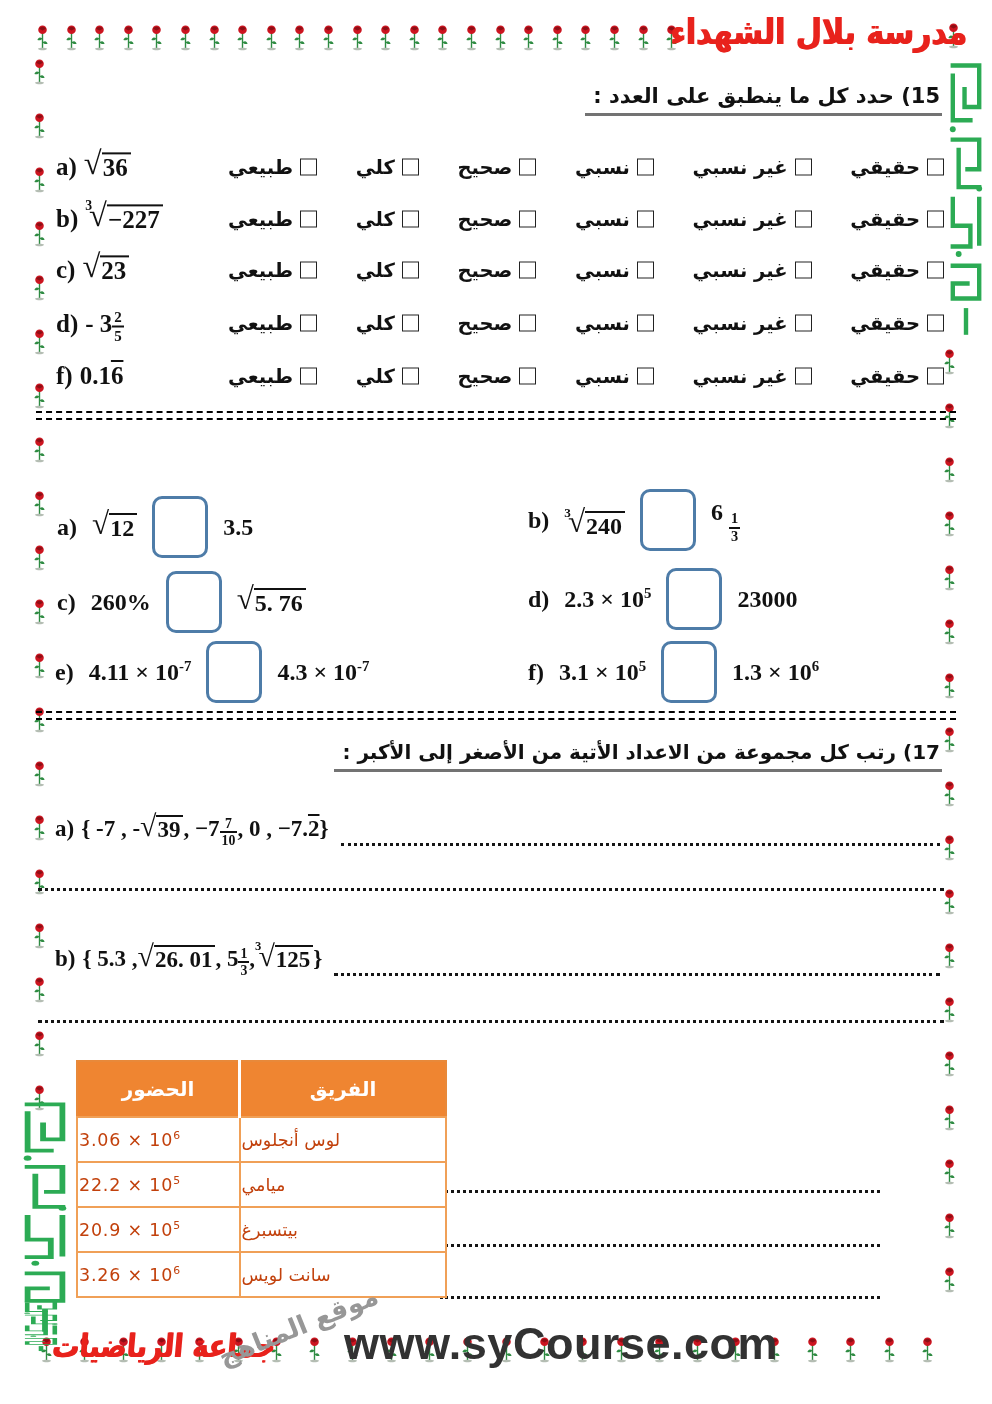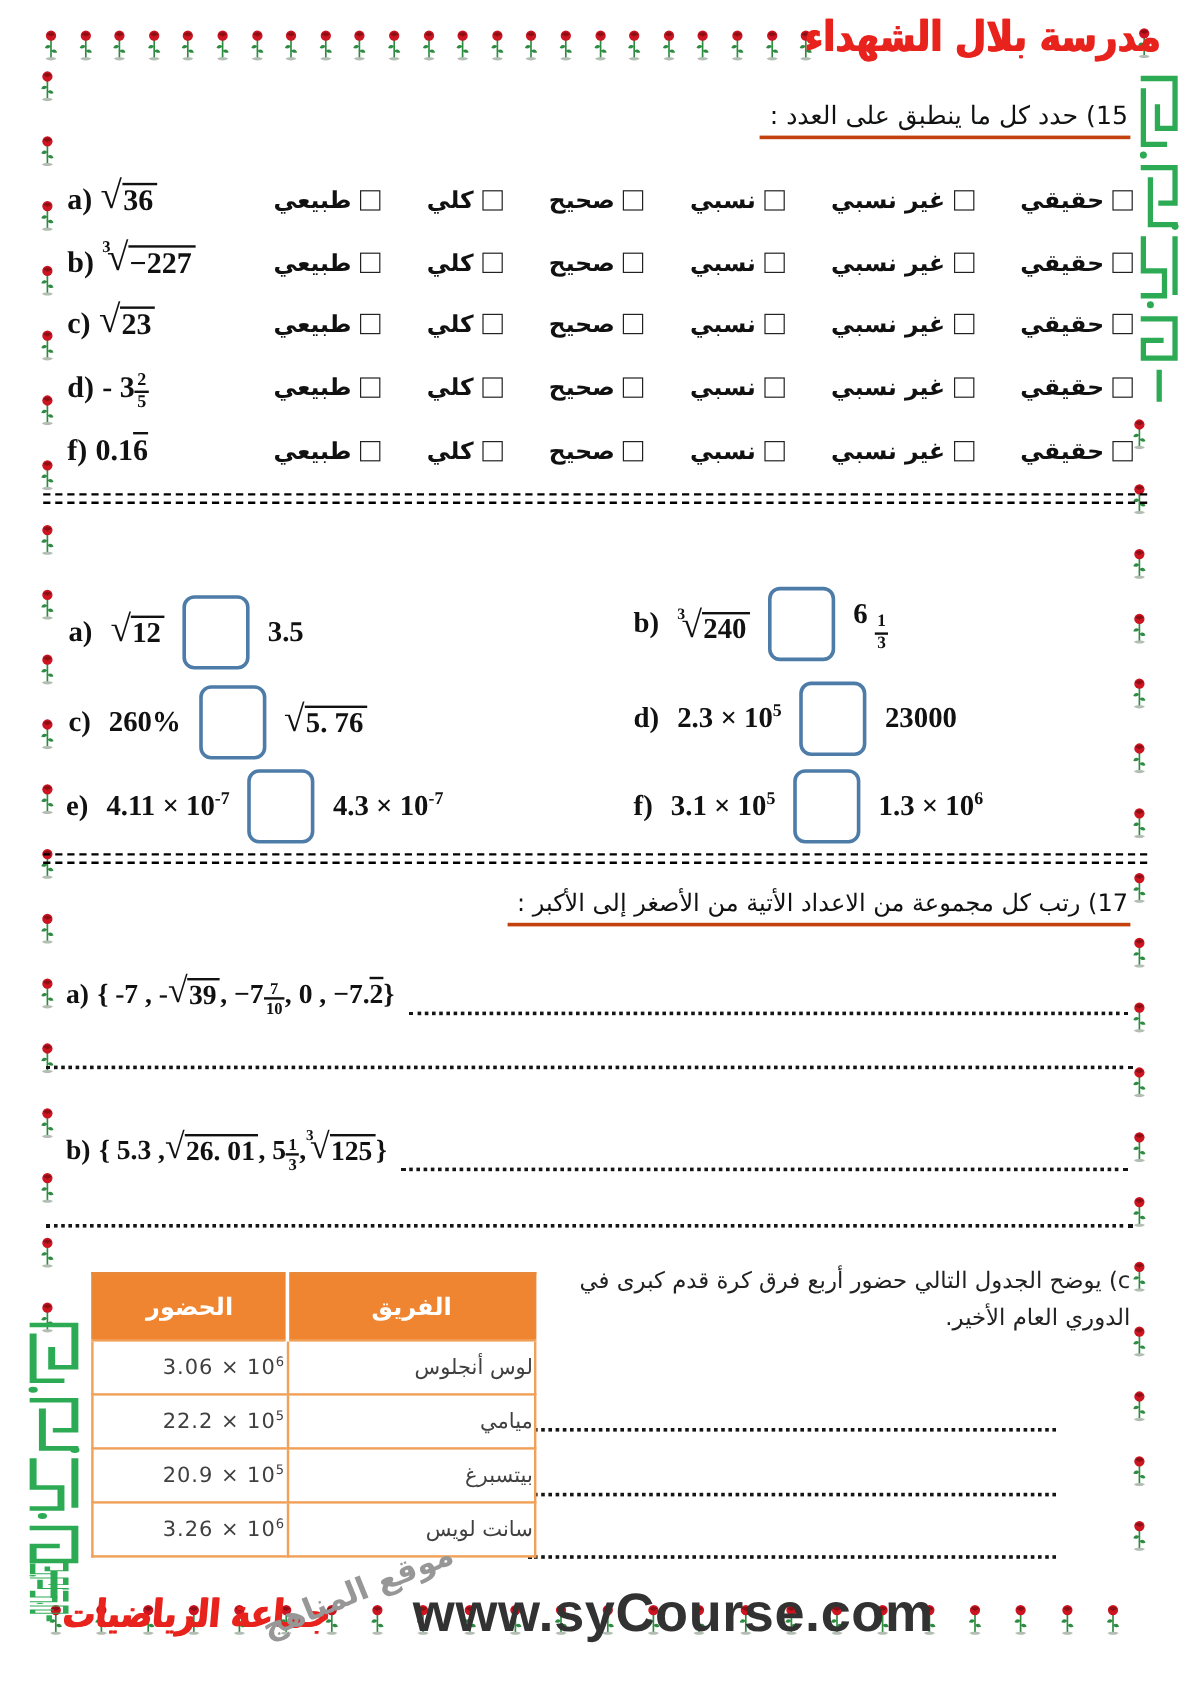--- a/index.html
+++ b/index.html
@@ -27,21 +27,21 @@
   .rb{border-top:2.5px solid #111;padding:1px 3px 0 1px;line-height:1.05;}
   .ri{font-size:.55em;transform:translateY(-5px);margin-right:-3px;}
   .fr{display:inline-flex;flex-direction:column;align-items:center;font-size:.6em;line-height:1.1;
       transform:translateY(3px);}
   .fn{padding:0 2px;}
   .fd{border-top:2px solid #111;padding:0 2px;}
   .ov{text-decoration:overline;text-decoration-thickness:2px;}
   sup{font-size:.62em;}
 
   
-  .hdr{position:absolute;direction:rtl;font-weight:normal;border-bottom:3px solid #c2410c;
+  .hdr{position:absolute;direction:rtl;font-weight:bold;border-bottom:3px solid #737373;
        padding:0 2px 5px 8px;white-space:nowrap;}
   #q15-hdr{right:50px;top:84px;font-size:21px;}
   #q16-hdr{right:50px;top:440px;font-size:21px;}
   #q17-hdr{right:50px;top:740px;font-size:20px;}
   .dividerx{position:absolute;left:36px;right:36px;height:5px;
             border-top:2.2px dashed #000;border-bottom:2.2px dashed #000;}
   #div1{top:411px;} #div2{top:711px;}
 
   
   .q15-row{position:absolute;left:40px;right:40px;height:52px;}
@@ -63,22 +63,22 @@
   #c-para{position:absolute;left:440px;right:50px;top:1052px;direction:rtl;font-size:19px;
           line-height:1.62;color:#222;}
 
   
   .atable{position:absolute;left:76px;top:1060px;border-collapse:collapse;direction:rtl;
           border:2.5px solid #e8893a;}
   .atable th{background:#ef8531;color:#fff;font-size:20px;font-weight:bold;height:52px;
              border-bottom:2.2px solid #f0a057;}
   .atable th:first-child{width:202px;border-left:3px solid #fff;}
   .atable th:last-child{width:158px;}
-  .atable td{background:#fff;border:2.2px solid #f0a057;height:41px;font-size:17.5px;color:#404040;
-             text-align:right;}
+  .atable td{background:#fff;border:2.2px solid #f0a057;height:41px;font-size:17.5px;color:#c2410c;
+             text-align:left;}
   .att-num{direction:ltr;unicode-bidi:isolate;letter-spacing:.8px;}
 </style>
 </head>
 <body>
 
 <div id="page">
 
   <div id="deco">
       <div class="rose-w" style="left: 36px; top: 24px;"><svg width="13" height="31" viewBox="0 0 14 32">
           <line x1="7" y1="9" x2="7" y2="26" stroke="#2e8b42" stroke-width="1.5"></line>
@@ -1087,21 +1087,20 @@
         <span class="ri">3</span>
         <span class="rs">√</span>
         <span class="rb">125</span>
       </span>
       <span>  }</span>
       <span class="leader"></span>
     </div>
   <div class="dotline" style="left:38px;width:906px;top:1020px;"></div>
 
   <div id="c-para">
-    <div><span>c) </span><span>يوضح الجدول التالي حضور أربع فرق كرة قدم كبرى في الدوري العام الأخير.</span></div>
   </div>
   <div class="dotline" style="left:440px;width:440px;top:1190px;"></div>
   <div class="dotline" style="left:440px;width:440px;top:1244px;"></div>
   <div class="dotline" style="left:440px;width:440px;top:1296px;"></div>
 
   <table class="atable">
     <thead>
       <tr>
         <th>الفريق</th>
         <th>الحضور</th>

